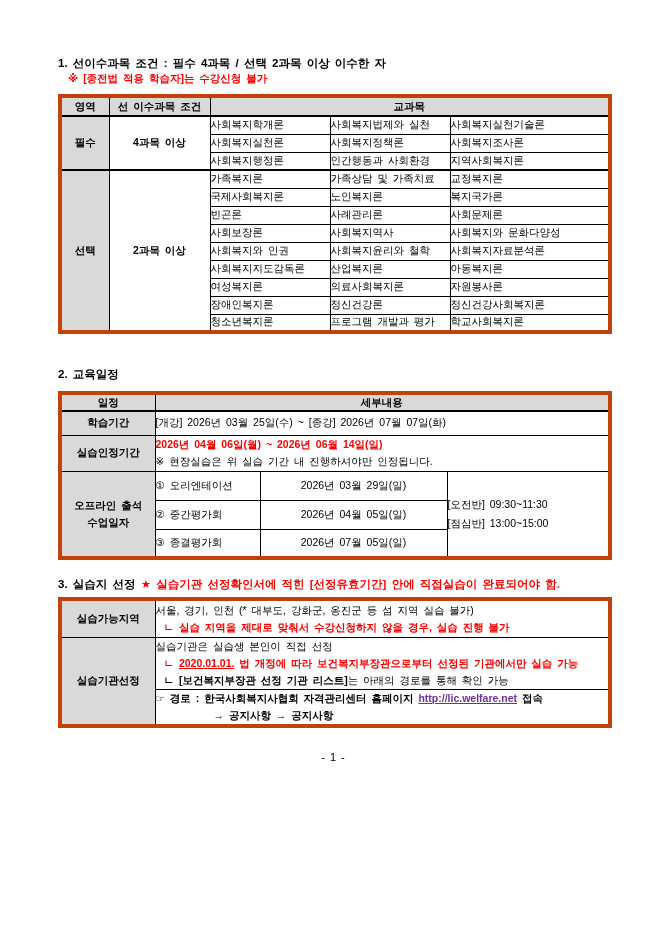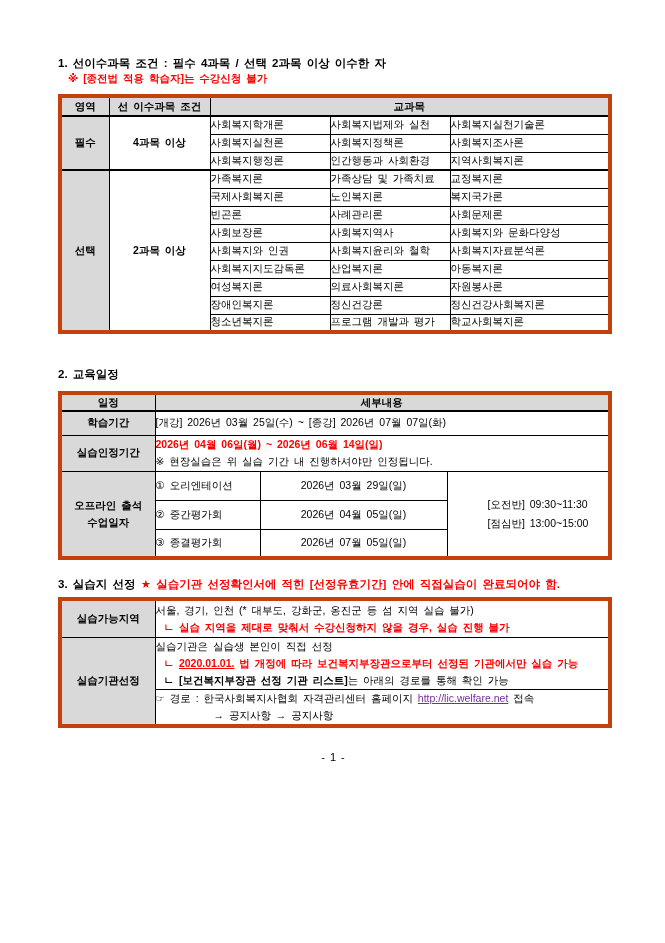--- a/index.html
+++ b/index.html
@@ -37,26 +37,26 @@
   .t1 tr { height:18px; }
   .t1 tr.hdr { height:20px; }
   .t1 tr.gsep td { border-top:2px solid #000; }
 
   .t2 { margin-top:9px; }
   .t2 tr.h18 { height:18px; }
   .t2 tr.h24 { height:24px; }
   .t2 tr.h36 { height:36px; }
   .t2 tr.h29 { height:29px; }
   .t2 .two-line div { line-height:17px; }
-  .t2 .times div { line-height:19px;margin-left:40px; }
+  .t2 .times div { line-height:19px; }
 
   .t3 { margin-top:5px; }
   .t3 tr.h38 { height:38px; }
   .t3 tr.h52 { height:52px; }
-  .t3 tr.h39 { height:24px; }
+  .t3 tr.h39 { height:24px;font-weight:bold; }
   .t3 td div { line-height:17px; }
   .ind1 { padding-left:8px; }
   .ind2 { padding-left:58px; }
   .url { color:#7030a0; text-decoration:underline; cursor:pointer; }
 
   .footer { margin-top:23px; text-align:center; font-size:11px; }
 </style>
 </head>
 <body>
 

